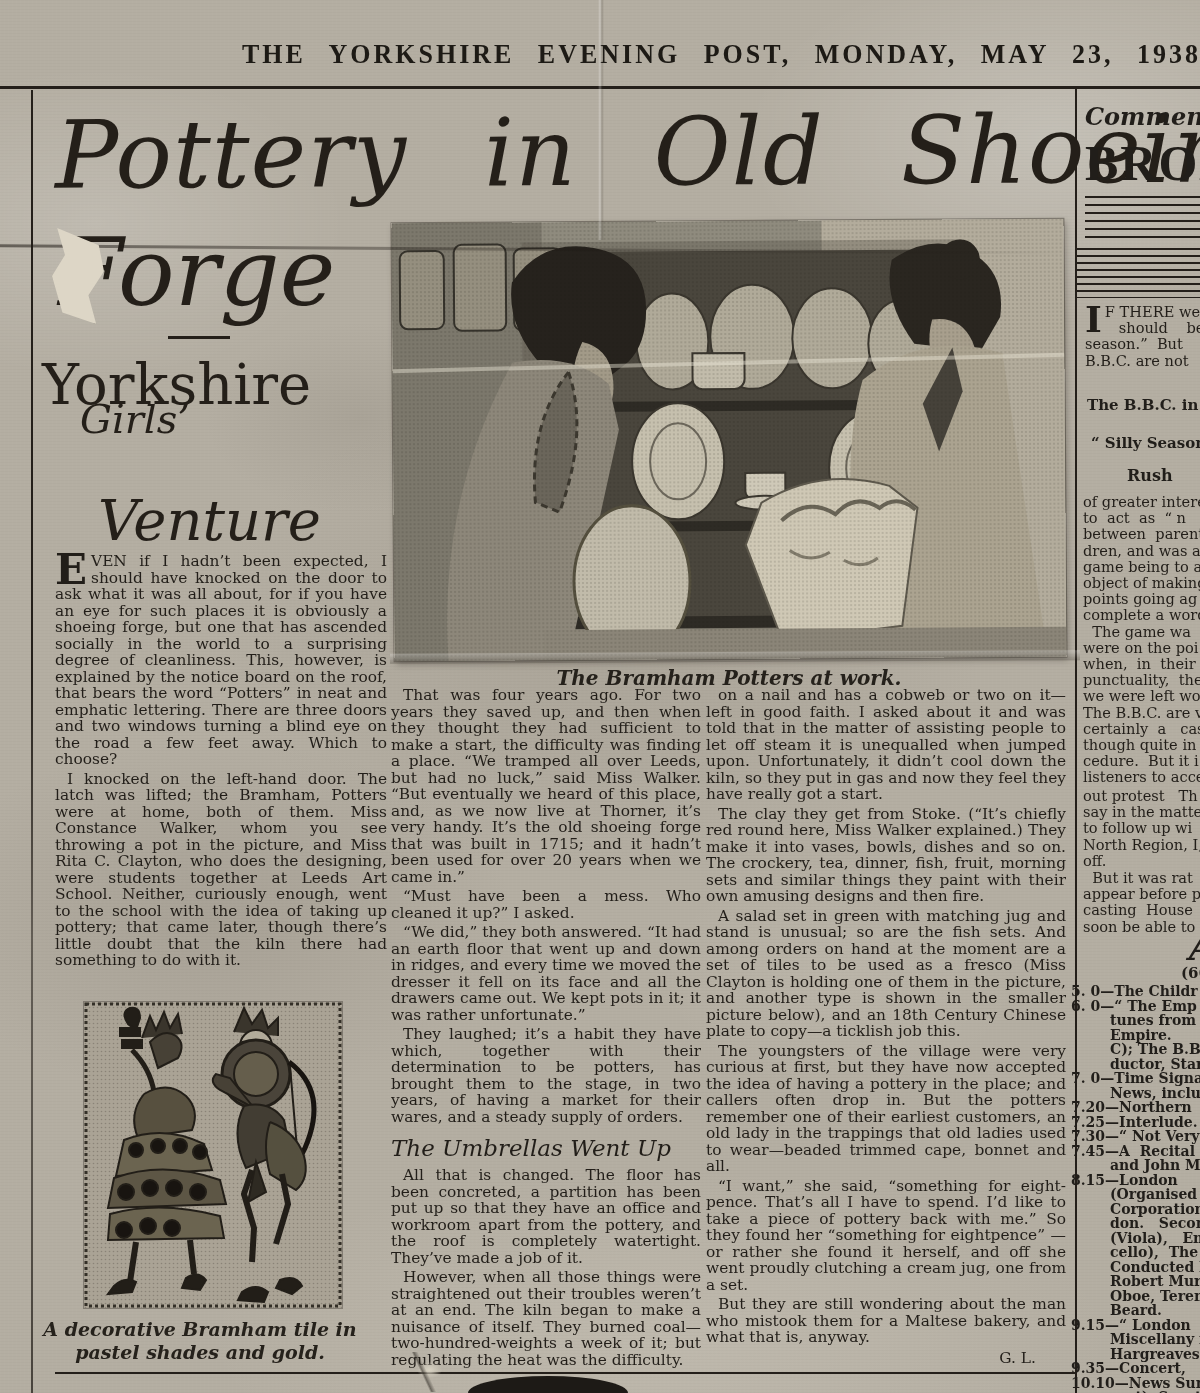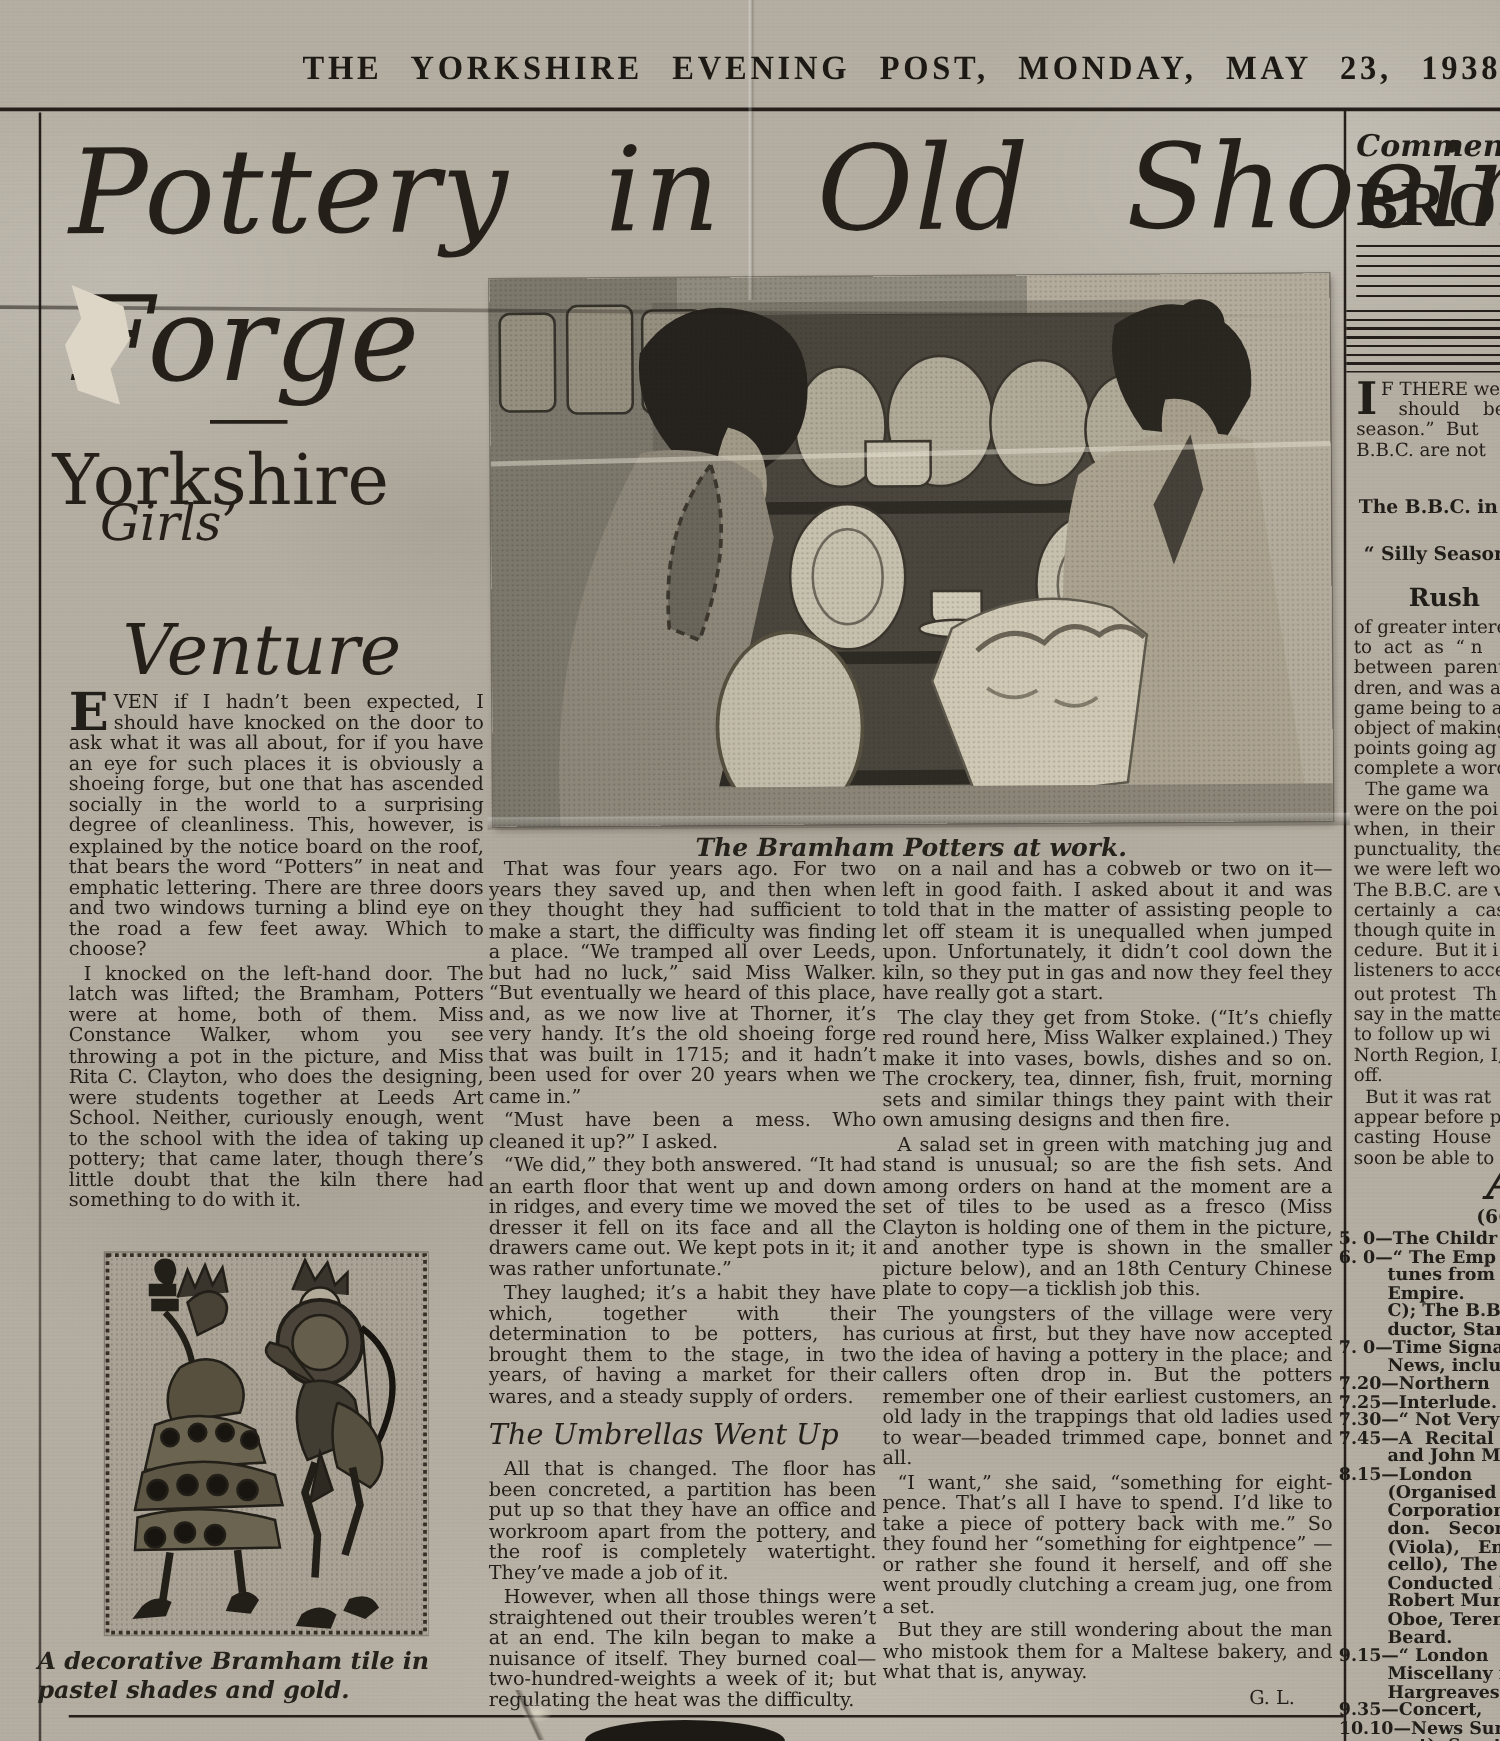--- a/index.html
+++ b/index.html
@@ -83,39 +83,39 @@
 
   
   .photo-wrap { position:absolute; left:393px; top:221px; width:672px; height:438px;
     transform:rotate(-.4deg); box-shadow:0 0 0 1px rgba(40,34,28,.4), 2px 3px 6px rgba(40,34,28,.35); }
   .photo-caption { position:absolute; left:393px; top:666px; width:672px; text-align:center;
     font-weight:bold; font-style:italic; font-size:20px; color:#25211b; }
 
   
   .tile-wrap { position:absolute; left:84px; top:1002px; width:258px; height:306px;
     box-shadow:0 0 0 1px rgba(40,34,28,.35); }
-  .tile-caption { position:absolute; left:30px; top:1318px; width:340px; 
+  .tile-caption { position:absolute; left:30px; top:1318px; width:340px; text-align:center;
     font-weight:bold; font-style:italic; font-size:19px; line-height:23px; color:#25211b; }
 
   
   .sidebar { position:absolute; left:1085px; top:96px; width:160px; }
   .sb-kicker { position:absolute; left:0; top:6px; font-style:italic; font-weight:bold;
     font-size:24px; white-space:nowrap; }
   .sb-title { position:absolute; left:0; top:38px; font-family:"Liberation Serif", serif;
     font-weight:bold; font-size:50px; letter-spacing:2px; white-space:nowrap; }
   .sb-bars1 { position:absolute; left:0; top:100px; width:150px; height:42px;
     background:repeating-linear-gradient(#241f1a 0 2px, transparent 2px 8px); }
   .sb-bars2 { position:absolute; left:-8px; top:152px; width:158px; height:50px;
     background:repeating-linear-gradient(#241f1a 0 2px, transparent 2px 7px); }
   .sb-text { font-size:14.6px; line-height:16.2px; white-space:pre; color:#221e19; }
   .sb-intro { position:absolute; left:0; top:208px; }
   .sb-dropcap { float:left; font-size:36px; line-height:30px; font-weight:bold; padding-right:3px; }
   .sb-note1 { position:absolute; left:2px; top:300px; font-weight:bold; font-size:15px; white-space:nowrap; }
   .sb-note2 { position:absolute; left:6px; top:338px; font-weight:bold; font-size:15px; white-space:nowrap; }
-  .sb-rush  { position:absolute; left:42px; top:370px; font-weight:bold; font-size:20px; }
+  .sb-rush  { position:absolute; left:42px; top:370px; font-weight:bold; font-size:16px; }
   .sb-para1 { position:absolute; left:-2px; top:398px; }
   .sb-para2 { position:absolute; left:-2px; top:692px; }
   .sb-para3 { position:absolute; left:-2px; top:774px; }
   .sb-initial { position:absolute; left:104px; top:826px; font-style:italic; font-weight:bold;
     font-size:40px; }
   .sb-freq { position:absolute; left:96px; top:868px; font-weight:bold; font-size:15px; white-space:nowrap; }
   .sb-sched { position:absolute; left:-14px; top:888px; font-weight:bold; font-size:14px;
     line-height:14.5px; white-space:pre; }
 </style>
 </head>

